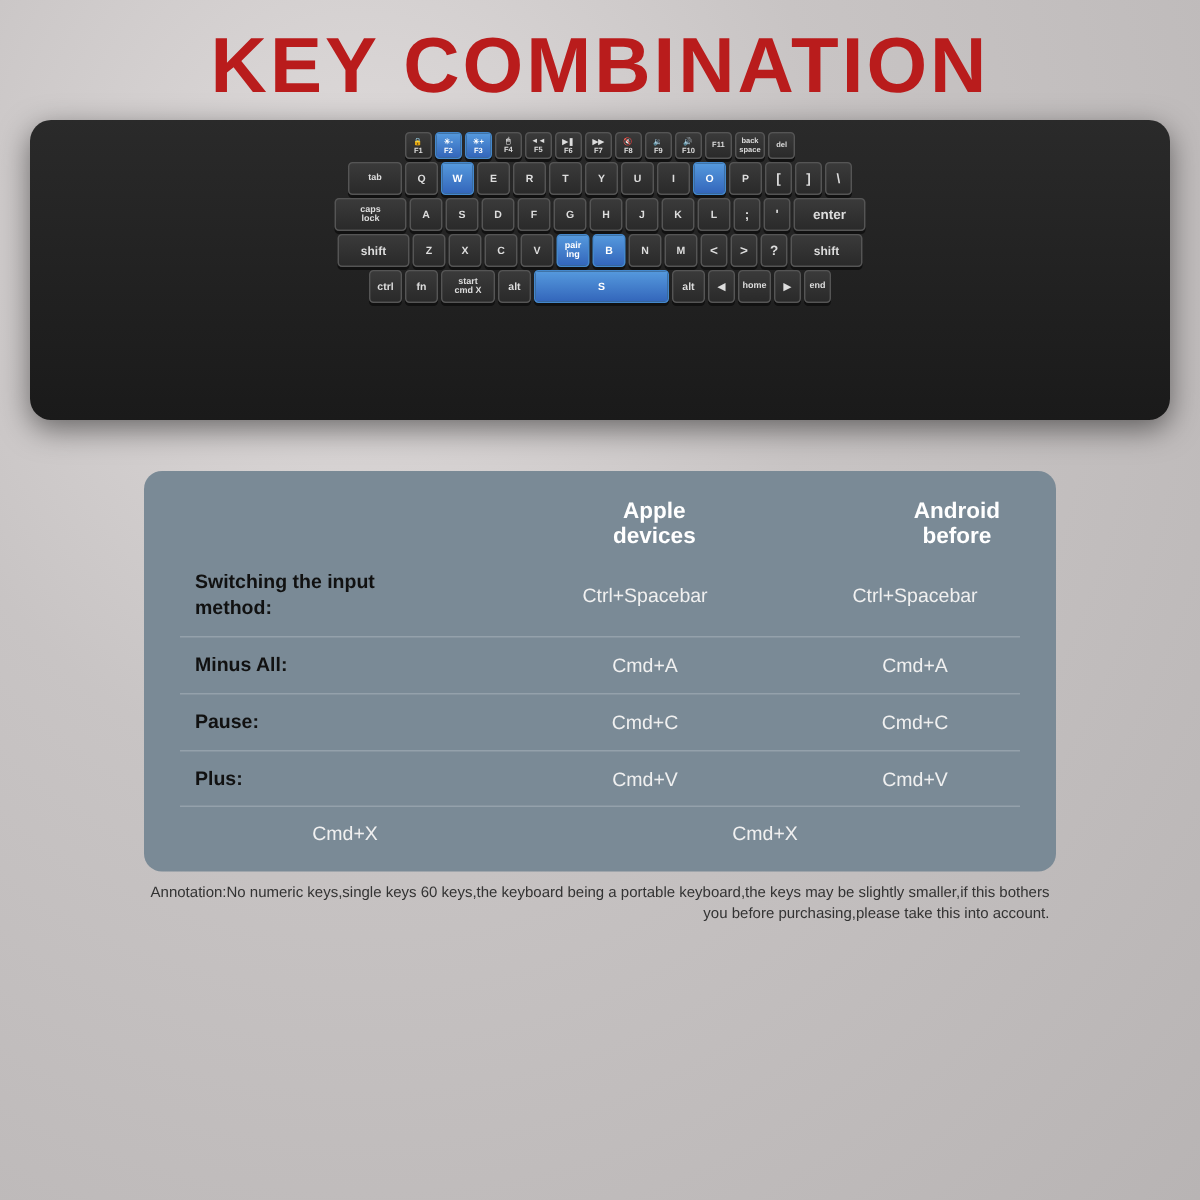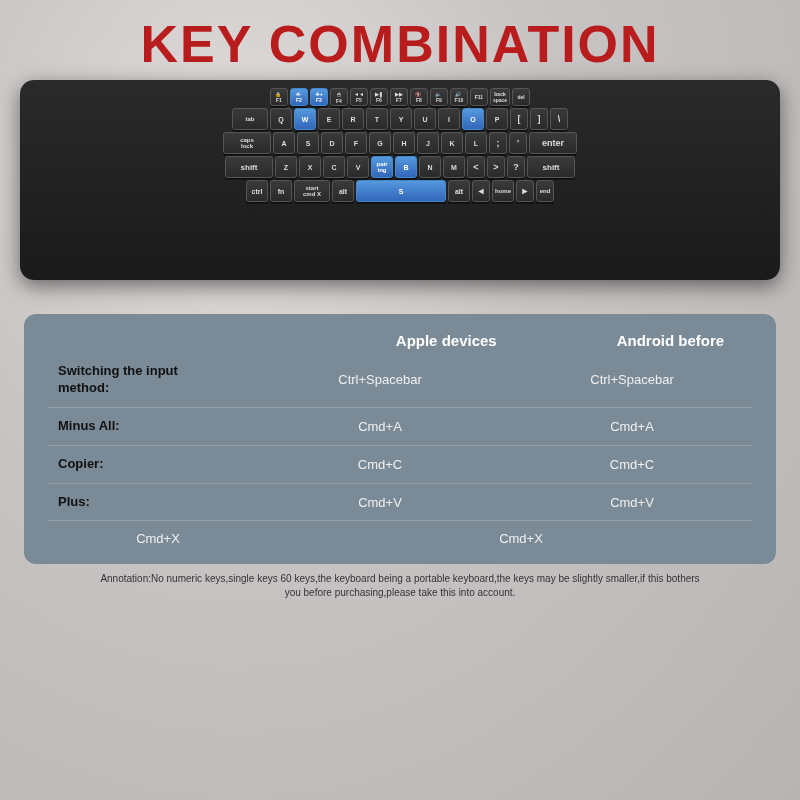--- a/index.html
+++ b/index.html
@@ -102,21 +102,21 @@
     }
 
     .key.wide { min-width: 36px; }
     .key.wider { min-width: 48px; }
     .key.widest { min-width: 90px; }
     .key.fn-key { min-width: 18px; height: 18px; font-size: 6px; }
     .key.small { min-width: 18px; }
 
     
     .info-table {
-      width: 752px;
+      width: 608px;
       background: #7a8a96;
       border-radius: 12px;
       padding: 18px 24px 14px;
       color: #fff;
     }
 
     .info-header {
       display: flex;
       justify-content: center;
       gap: 120px;
@@ -133,21 +133,20 @@
     .info-rows {
       display: flex;
       flex-direction: column;
       gap: 4px;
     }
 
     .info-row {
       display: flex;
       align-items: center;
       padding: 4px 0;
-      gap: 22px;
     }
 
     .info-row-label {
       width: 200px;
       font-size: 13px;
       font-weight: 700;
       color: #111;
       padding-left: 10px;
       line-height: 1.3;
     }
@@ -168,21 +167,21 @@
 
     .info-divider {
       height: 1px;
       background: rgba(255,255,255,0.2);
       margin: 2px 0;
     }
 
     .annotation {
       font-size: 10px;
       color: #333;
-      text-align: center;
+      text-align: right;
       margin-top: 8px;
       line-height: 1.4;
       padding: 0 20px;
     }
 
     .labels-top {
       position: absolute;
       top: 0;
       left: 0;
       width: 100%;
@@ -359,21 +358,21 @@
       <div class="info-divider"></div>
 
       <div class="info-row">
         <div class="info-row-label">Minus All:</div>
         <div class="info-row-apple">Cmd+A</div>
         <div class="info-row-android">Cmd+A</div>
       </div>
       <div class="info-divider"></div>
 
       <div class="info-row">
-        <div class="info-row-label">Copier:</div>
+        <div class="info-row-label">Pause:</div>
         <div class="info-row-apple">Cmd+C</div>
         <div class="info-row-android">Cmd+C</div>
       </div>
       <div class="info-divider"></div>
 
       <div class="info-row">
         <div class="info-row-label">Plus:</div>
         <div class="info-row-apple">Cmd+V</div>
         <div class="info-row-android">Cmd+V</div>
       </div>

